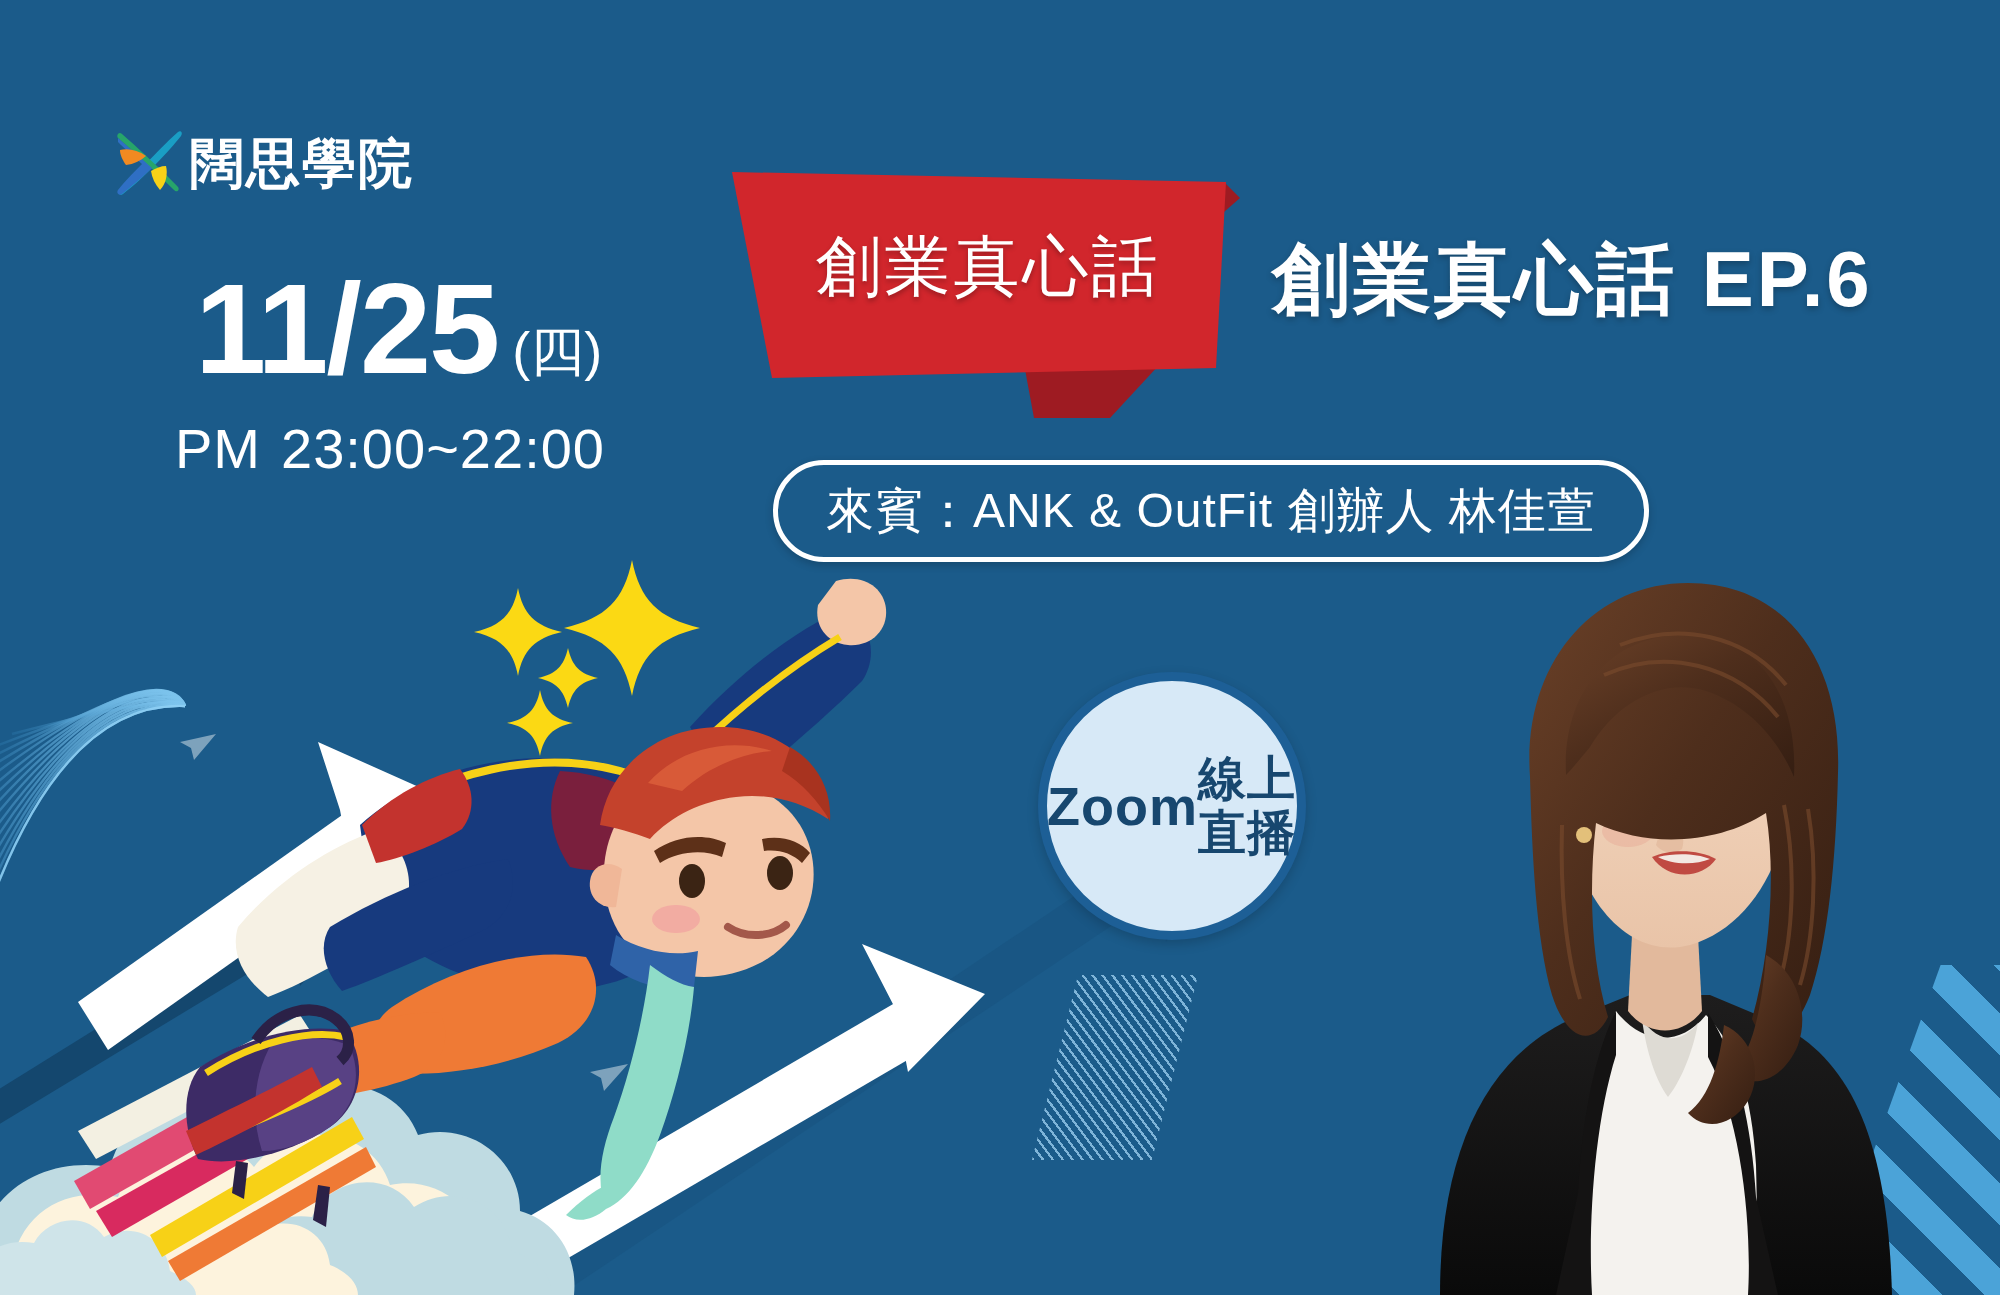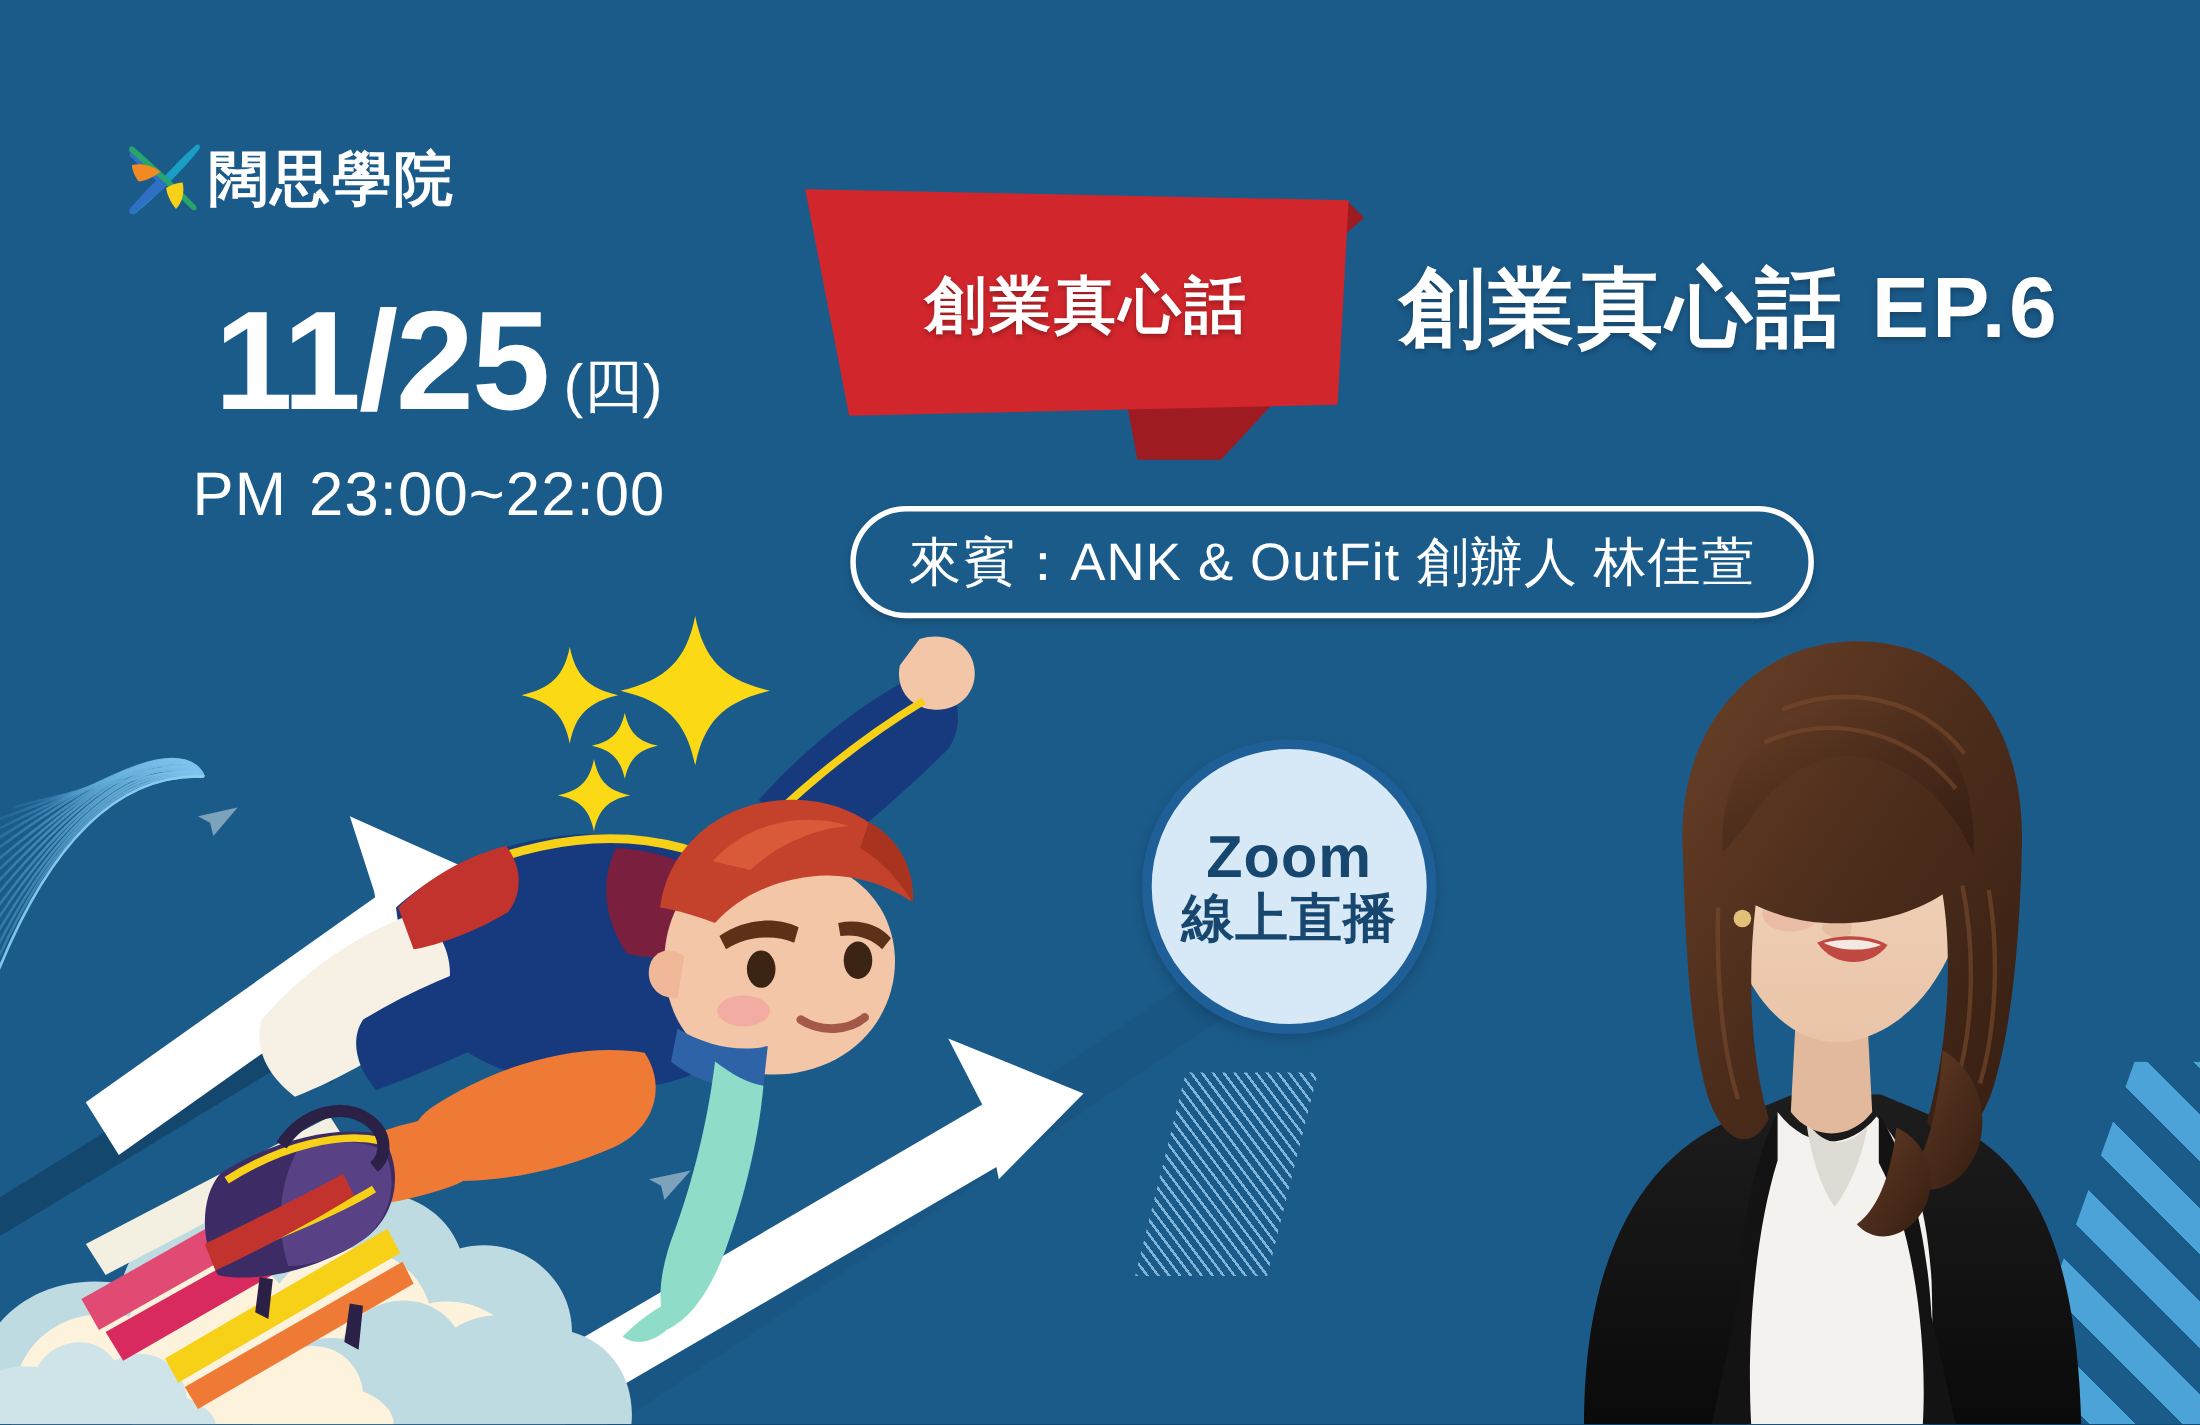--- a/index.html
+++ b/index.html
@@ -65,23 +65,23 @@
   .date-dow{font-size:54px;line-height:1;margin-left:14px;padding-bottom:12px;}
   .time-row{
     margin-top:26px;font-size:56px;letter-spacing:1px;white-space:nowrap;
   }
   .time-row .ampm{margin-right:20px;}
 
   
   .ribbon-wrap{position:absolute;left:728px;top:168px;width:520px;height:250px;z-index:30;}
   .ribbon-svg{position:absolute;left:0;top:0;width:520px;height:250px;overflow:visible;}
   .ribbon-label{
-    position:absolute;left:0;top:12px;width:520px;height:196px;
+    position:absolute;left:0;top:1px;width:520px;height:196px;
     display:flex;align-items:center;justify-content:center;
-    color:#ffffff;font-size:56px;font-weight:bold;letter-spacing:3px;
+    color:#ffffff;font-size:66px;font-weight:normal;letter-spacing:3px;
     text-shadow:0 3px 5px rgba(0,0,0,.28);
   }
 
   
   .series-title{
     position:absolute;left:1272px;top:228px;z-index:30;
     color:#ffffff;font-size:78px;font-weight:bold;letter-spacing:3px;
     white-space:nowrap;
     text-shadow:0 3px 6px rgba(0,0,0,.25);
   }
@@ -94,21 +94,21 @@
     border:5px solid #ffffff;border-radius:52px;
     color:#ffffff;font-size:48px;letter-spacing:1px;white-space:nowrap;
     box-shadow:0 3px 8px rgba(0,0,0,.2);
   }
 
   
   .zoom-badge{
     position:absolute;left:1038px;top:672px;z-index:30;
     width:250px;height:250px;border-radius:50%;
     background:#d7e9f7;border:9px solid #1d5f96;
-    display:flex;flex-direction:column;align-items:center;justify-content:center;
+    display:flex;flex-direction:row;align-items:center;justify-content:center;
     color:#17476f;line-height:1.12;
     box-shadow:0 4px 12px rgba(0,0,0,.18);
   }
   .zoom-badge .z1{font-size:54px;font-weight:bold;letter-spacing:1px;}
   .zoom-badge .z2{font-size:48px;font-weight:bold;letter-spacing:1px;}
 
   
   .deco{position:absolute;left:0;top:0;width:2000px;height:1295px;z-index:10;}
   .deco-front{z-index:20;}
 

